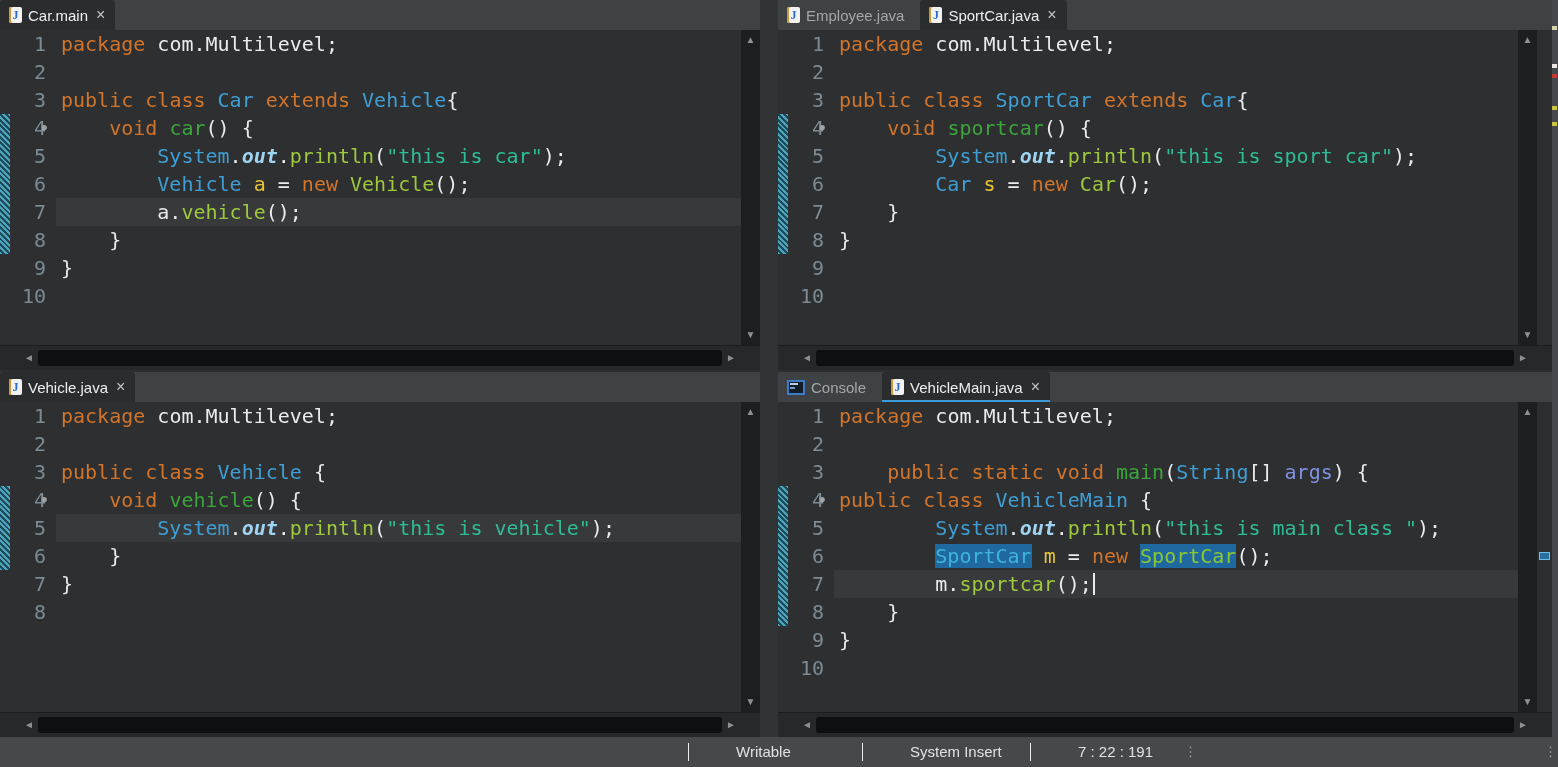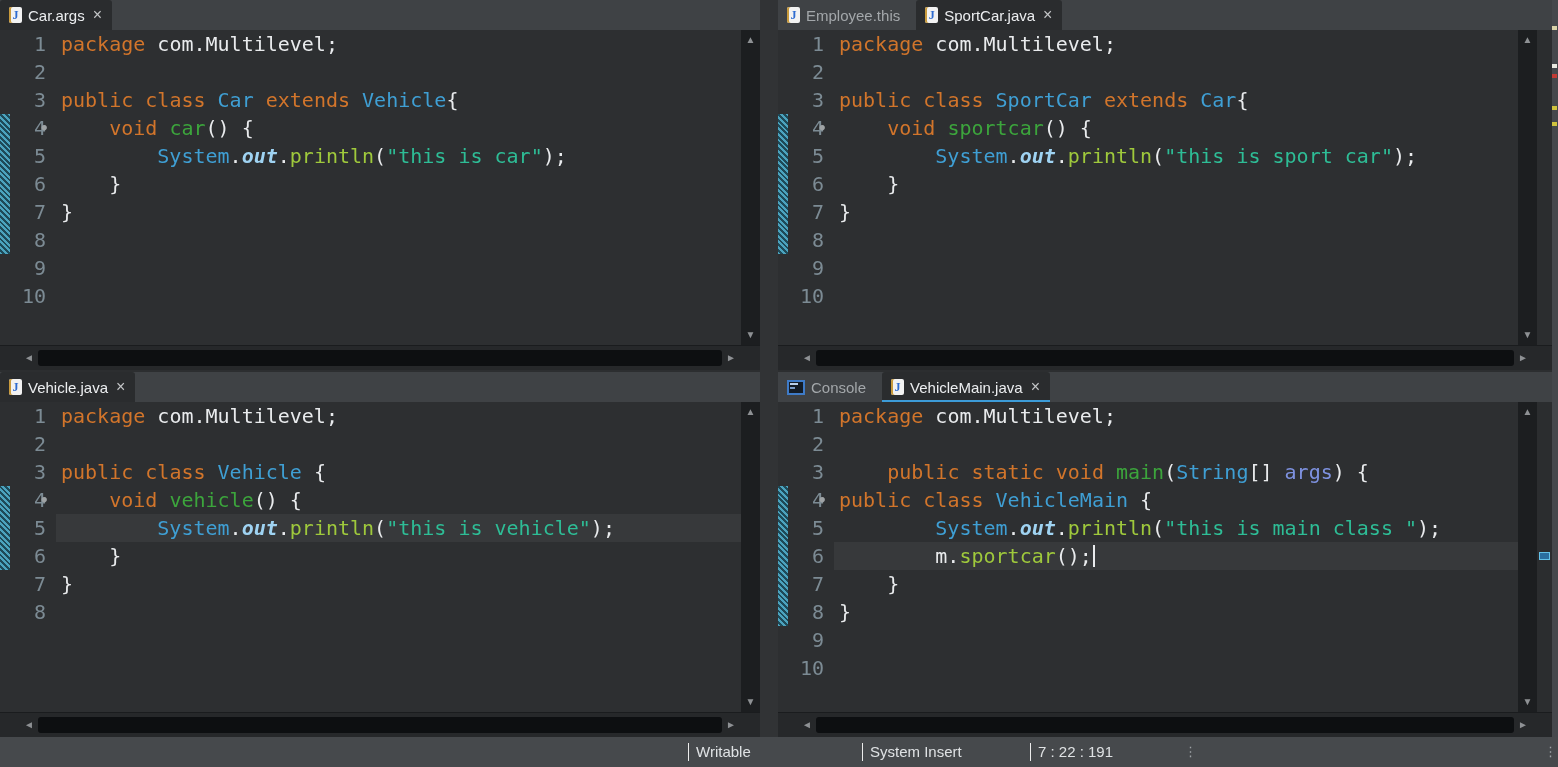--- a/index.html
+++ b/index.html
@@ -66,34 +66,34 @@
   .harrow.lf{left:22px;} .harrow.rt{right:22px;}
   .hthumb{position:absolute;left:38px;right:38px;top:4px;bottom:4px;background:#0d0f11;border-radius:3px;}
 
   
   .trim{position:absolute;left:1552px;top:0;width:6px;height:737px;background:#45484c;}
   .trim .tmark{position:absolute;left:0;width:5px;height:4px;}
 
   
   .statusbar{position:absolute;left:0;top:737px;width:1558px;height:30px;background:#46494c;
       color:#dfe2e4;font-size:15px;}
-  .sitem{position:absolute;top:0;height:26px;line-height:30px;white-space:nowrap;}
+  .sitem{position:absolute;top:0;height:26px;line-height:30px;white-space:nowrap;margin-left:40px;}
   .ssep{position:absolute;top:6px;width:1px;height:18px;background:#ececec;}
   .sdots{position:absolute;top:0;height:30px;line-height:30px;color:#9ea2a5;font-size:13px;letter-spacing:1px;}
 </style>
 </head>
 <body>
 
 <div class="app">
 
   <div class="pane pane0">
     <div class="tabbar">
         <div class="tab active">
           <span class="jicon">J</span>
-          <span class="tlabel">Car.args</span>
+          <span class="tlabel">Car.main</span>
           <span class="tclose">×</span>
         </div>
       </div>
     <div class="editor">
       <div class="quickdiff">
           <div class="mark" style="top: 84px; height: 140px;"></div>
         </div>
       <div class="gutter">
           <div class="ln">1</div>
           <div class="ln">2</div>
@@ -105,41 +105,43 @@
           <div class="ln">8</div>
           <div class="ln">9</div>
           <div class="ln">10</div>
         </div>
       <div class="codearea">
           <div class="row"><span class="k">package</span><span class="p"> com.Multilevel;</span></div>
           <div class="row"></div>
           <div class="row"><span class="k">public</span><span class="p"> </span><span class="k">class</span><span class="p"> </span><span class="t">Car</span><span class="p"> </span><span class="k">extends</span><span class="p"> </span><span class="t">Vehicle</span><span class="p">{</span></div>
           <div class="row"><span class="p">    </span><span class="k">void</span><span class="p"> </span><span class="m">car</span><span class="p">() {</span></div>
           <div class="row"><span class="p">        </span><span class="t">System</span><span class="p">.</span><span class="f">out</span><span class="p">.</span><span class="c">println</span><span class="p">(</span><span class="s">"this is car"</span><span class="p">);</span></div>
+          <div class="row"><span class="p">        </span><span class="t">Vehicle</span><span class="p"> </span><span class="v">a</span><span class="p"> = </span><span class="k">new</span><span class="p"> </span><span class="c">Vehicle</span><span class="p">();</span></div>
+          <div class="row cur"><span class="p">        a.</span><span class="c">vehicle</span><span class="p">();</span></div>
           <div class="row"><span class="p">    }</span></div>
           <div class="row"><span class="p">}</span></div>
           <div class="row"></div>
         </div>
       <div class="vscroll">
         <div class="sarrow up">▲</div>
         <div class="sarrow dn">▼</div>
       </div>
     </div>
     <div class="hscroll">
       <span class="harrow lf">◄</span>
       <div class="hthumb"></div>
       <span class="harrow rt">►</span>
     </div>
   </div>
 
   <div class="pane pane1">
     <div class="tabbar">
         <div class="tab">
           <span class="jicon">J</span>
-          <span class="tlabel">Employee.this</span>
+          <span class="tlabel">Employee.java</span>
         </div>
         <div class="tab active">
           <span class="jicon">J</span>
           <span class="tlabel">SportCar.java</span>
           <span class="tclose">×</span>
         </div>
       </div>
     <div class="editor">
       <div class="quickdiff">
           <div class="mark" style="top: 84px; height: 140px;"></div>
@@ -155,20 +157,21 @@
           <div class="ln">8</div>
           <div class="ln">9</div>
           <div class="ln">10</div>
         </div>
       <div class="codearea">
           <div class="row"><span class="k">package</span><span class="p"> com.Multilevel;</span></div>
           <div class="row"></div>
           <div class="row"><span class="k">public</span><span class="p"> </span><span class="k">class</span><span class="p"> </span><span class="t">SportCar</span><span class="p"> </span><span class="k">extends</span><span class="p"> </span><span class="t">Car</span><span class="p">{</span></div>
           <div class="row"><span class="p">    </span><span class="k">void</span><span class="p"> </span><span class="m">sportcar</span><span class="p">() {</span></div>
           <div class="row"><span class="p">        </span><span class="t">System</span><span class="p">.</span><span class="f">out</span><span class="p">.</span><span class="c">println</span><span class="p">(</span><span class="s">"this is sport car"</span><span class="p">);</span></div>
+          <div class="row"><span class="p">        </span><span class="t">Car</span><span class="p"> </span><span class="v">s</span><span class="p"> = </span><span class="k">new</span><span class="p"> </span><span class="c">Car</span><span class="p">();</span></div>
           <div class="row"><span class="p">    }</span></div>
           <div class="row"><span class="p">}</span></div>
           <div class="row"></div>
         </div>
       <div class="vscroll">
         <div class="sarrow up">▲</div>
         <div class="sarrow dn">▼</div>
       </div>
       <div class="ruler"></div>
     </div>
@@ -250,20 +253,21 @@
           <div class="ln">8</div>
           <div class="ln">9</div>
           <div class="ln">10</div>
         </div>
       <div class="codearea">
           <div class="row"><span class="k">package</span><span class="p"> com.Multilevel;</span></div>
           <div class="row"></div>
           <div class="row"><span class="p">    </span><span class="k">public</span><span class="p"> </span><span class="k">static</span><span class="p"> </span><span class="k">void</span><span class="p"> </span><span class="m">main</span><span class="p">(</span><span class="t">String</span><span class="p">[] </span><span class="a">args</span><span class="p">) {</span></div>
           <div class="row"><span class="k">public</span><span class="p"> </span><span class="k">class</span><span class="p"> </span><span class="t">VehicleMain</span><span class="p"> {</span></div>
           <div class="row"><span class="p">        </span><span class="t">System</span><span class="p">.</span><span class="f">out</span><span class="p">.</span><span class="c">println</span><span class="p">(</span><span class="s">"this is main class "</span><span class="p">);</span></div>
+          <div class="row"><span class="p">        </span><span class="ht">SportCar</span><span class="p"> </span><span class="v">m</span><span class="p"> = </span><span class="k">new</span><span class="p"> </span><span class="hc">SportCar</span><span class="p">();</span></div>
           <div class="row cur"><span class="p">        m.</span><span class="c">sportcar</span><span class="p">();</span><span class="caret"></span></div>
           <div class="row"><span class="p">    }</span></div>
           <div class="row"><span class="p">}</span></div>
           <div class="row"></div>
         </div>
       <div class="vscroll">
         <div class="sarrow up">▲</div>
         <div class="sarrow dn">▼</div>
       </div>
       <div class="ruler">

